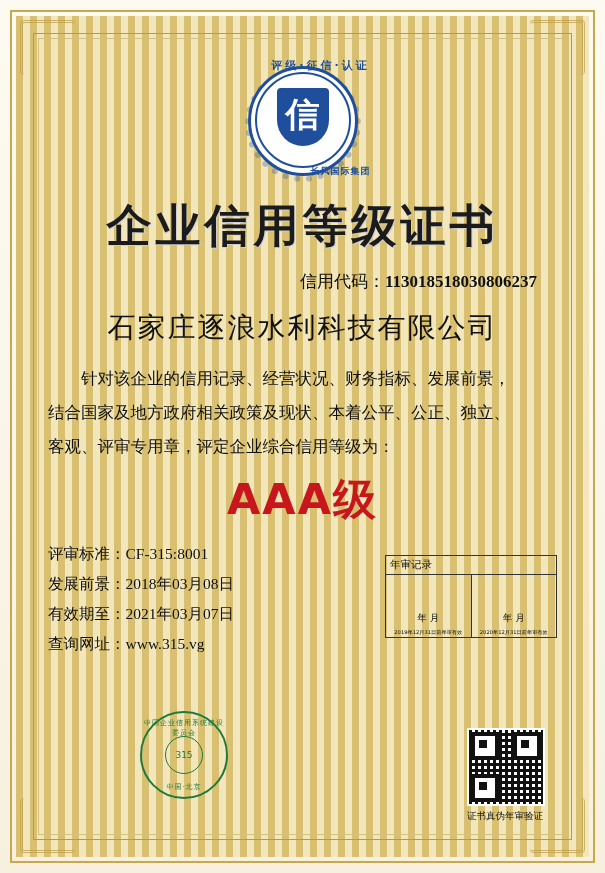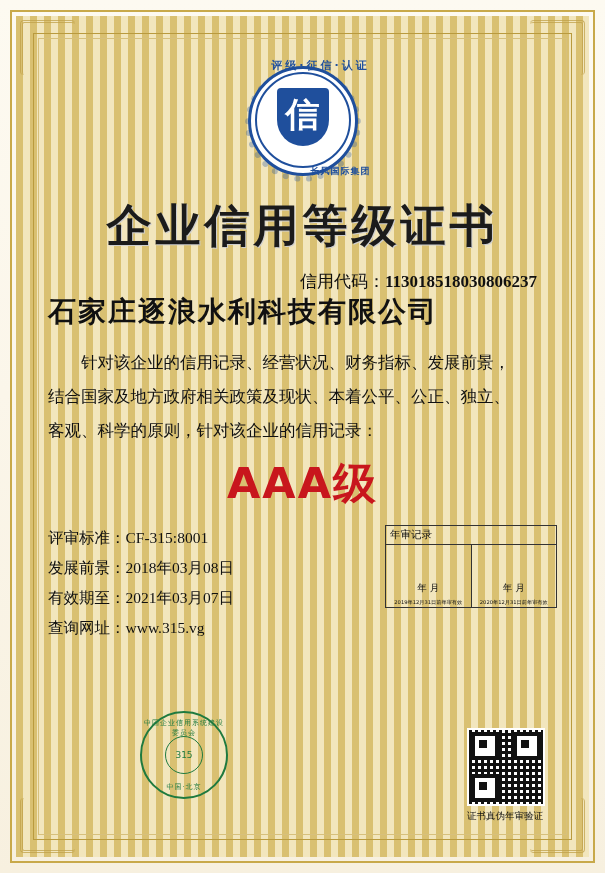--- a/index.html
+++ b/index.html
@@ -99,22 +99,22 @@
     font-family:"DejaVu Sans", sans-serif;
     text-shadow:1px 1px 0 #cfcfcf;
   }
   .code-line{
     margin-top:14px;text-align:right;padding-right:20px;
     font-size:17px;color:#111;
     font-family:"DejaVu Sans", sans-serif;
   }
   .code-line .code-num{font-weight:bold;font-family:"Liberation Serif",serif;}
   .company{
-    
-    font-size:28px;font-weight:bold;letter-spacing:2px;color:#111;
+    margin-top:16px;text-align:center;
+    font-size:28px;font-weight:normal;letter-spacing:2px;color:#111;
     font-family:"DejaVu Sans", sans-serif;
   }
   .para{
     margin-top:16px;
     font-size:16.5px;line-height:34px;color:#111;
     text-align:justify;
     font-family:Liberation Mono, monospace;
   }
   .para p{margin:0;}
   .para p.first{text-indent:2em;}
@@ -126,21 +126,21 @@
   
   .details-row{
     margin-top:10px;display:flex;justify-content:space-between;align-items:flex-start;
   }
   .details{
     font-size:15.5px;line-height:30px;color:#111;
     font-family:"DejaVu Sans", sans-serif;
   }
   .details .v{font-family:"Liberation Serif", serif;}
   .annual{
-    width:172px;margin-top:2px;
+    width:172px;margin-top:16px;
   }
   .annual .ttl{
     border:1px solid #333;border-bottom:none;
     font-size:10.5px;padding:2px 4px;color:#111;
     font-family:"DejaVu Sans", sans-serif;
   }
   .annual .cells{display:flex;border:1px solid #333;height:62px;}
   .annual .cell{
     flex:1;position:relative;
   }
@@ -261,21 +261,21 @@
 
     <div class="code-line">
       <span>信用代码：</span><span class="code-num">113018518030806237</span>
     </div>
 
     <div class="company">石家庄逐浪水利科技有限公司</div>
 
     <div class="para">
       <p class="first">针对该企业的信用记录、经营状况、财务指标、发展前景，</p>
       <p>结合国家及地方政府相关政策及现状、本着公平、公正、独立、</p>
-      <p>客观、科学的原则，针对该企业的信用记录：</p>
+      <p>客观、评审专用章，评定企业综合信用等级为：</p>
     </div>
 
     <div class="grade">AAA级</div>
 
     <div class="details-row">
       <div class="details">
         <div>
           <span>评审标准：</span><span class="v">CF-315:8001</span>
         </div>
         <div>

